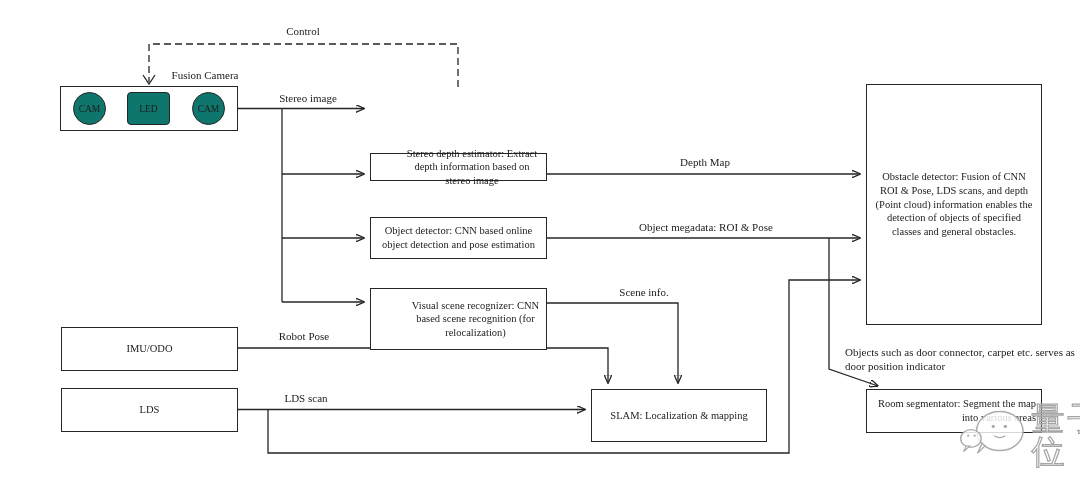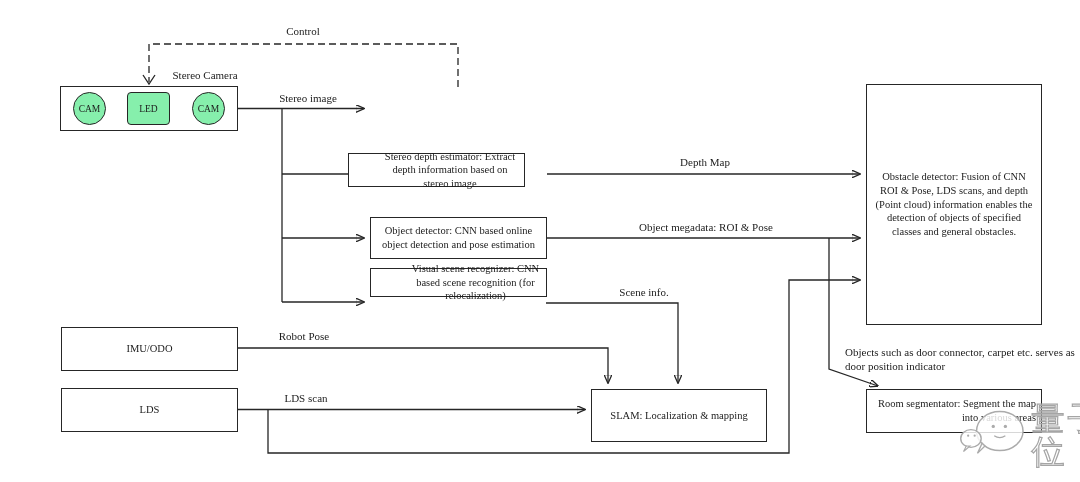--- a/index.html
+++ b/index.html
@@ -31,21 +31,21 @@
     text-align: center;
     font-size: 10.5px;
     line-height: 1.3;
     padding: 2px 5px;
   }
   .node.thick { border-width: 1.6px; text-align: right; }
   .cam-part {
     position: absolute;
     box-sizing: border-box;
     border: 1.3px solid #262626;
-    background: #86efac;
+    background: #0f766e;
     display: flex;
     align-items: center;
     justify-content: center;
     font-size: 9.5px;
   }
   .circle { border-radius: 50%; }
   .rounded { border-radius: 4px; }
   .edge-label {
     position: absolute;
     transform: translateX(-50%);
@@ -119,29 +119,29 @@
   <div class="node" style="left:60px; top:86px; width:178px; height:45px;"></div>
   <div class="cam-part circle" style="left:73px; top:92px; width:33px; height:33px;">
     <span>CAM</span>
   </div>
   <div class="cam-part rounded" style="left:127px; top:92px; width:43px; height:33px;">
     <span>LED</span>
   </div>
   <div class="cam-part circle" style="left:192px; top:92px; width:33px; height:33px;">
     <span>CAM</span>
   </div>
-  <div class="edge-label" style="left:205px; top:69px;">Stereo Camera</div>
+  <div class="edge-label" style="left:205px; top:69px;">Fusion Camera</div>
 
-  <div class="node" style="left:348px; top:153px; width:177px; height:34px;padding-left:32px;">
+  <div class="node" style="left:370px; top:153px; width:177px; height:28px;padding-left:32px;">
     <span>Stereo depth estimator: Extract depth information based on stereo image</span>
   </div>
   <div class="node" style="left:370px; top:217px; width:177px; height:42px;">
     <span>Object detector: CNN based online object detection and pose estimation</span>
   </div>
-  <div class="node" style="left:370px; top:268px; width:177px; height:29px;padding-left:39px;">
+  <div class="node" style="left:370px; top:288px; width:177px; height:62px;padding-left:39px;">
     <span>Visual scene recognizer: CNN based scene recognition (for relocalization)</span>
   </div>
 
   <div class="node" style="left:61px; top:327px; width:177px; height:44px;">
     <span>IMU/ODO</span>
   </div>
   <div class="node" style="left:61px; top:388px; width:177px; height:44px;align-items:center;">
     <span>LDS</span>
   </div>
 

